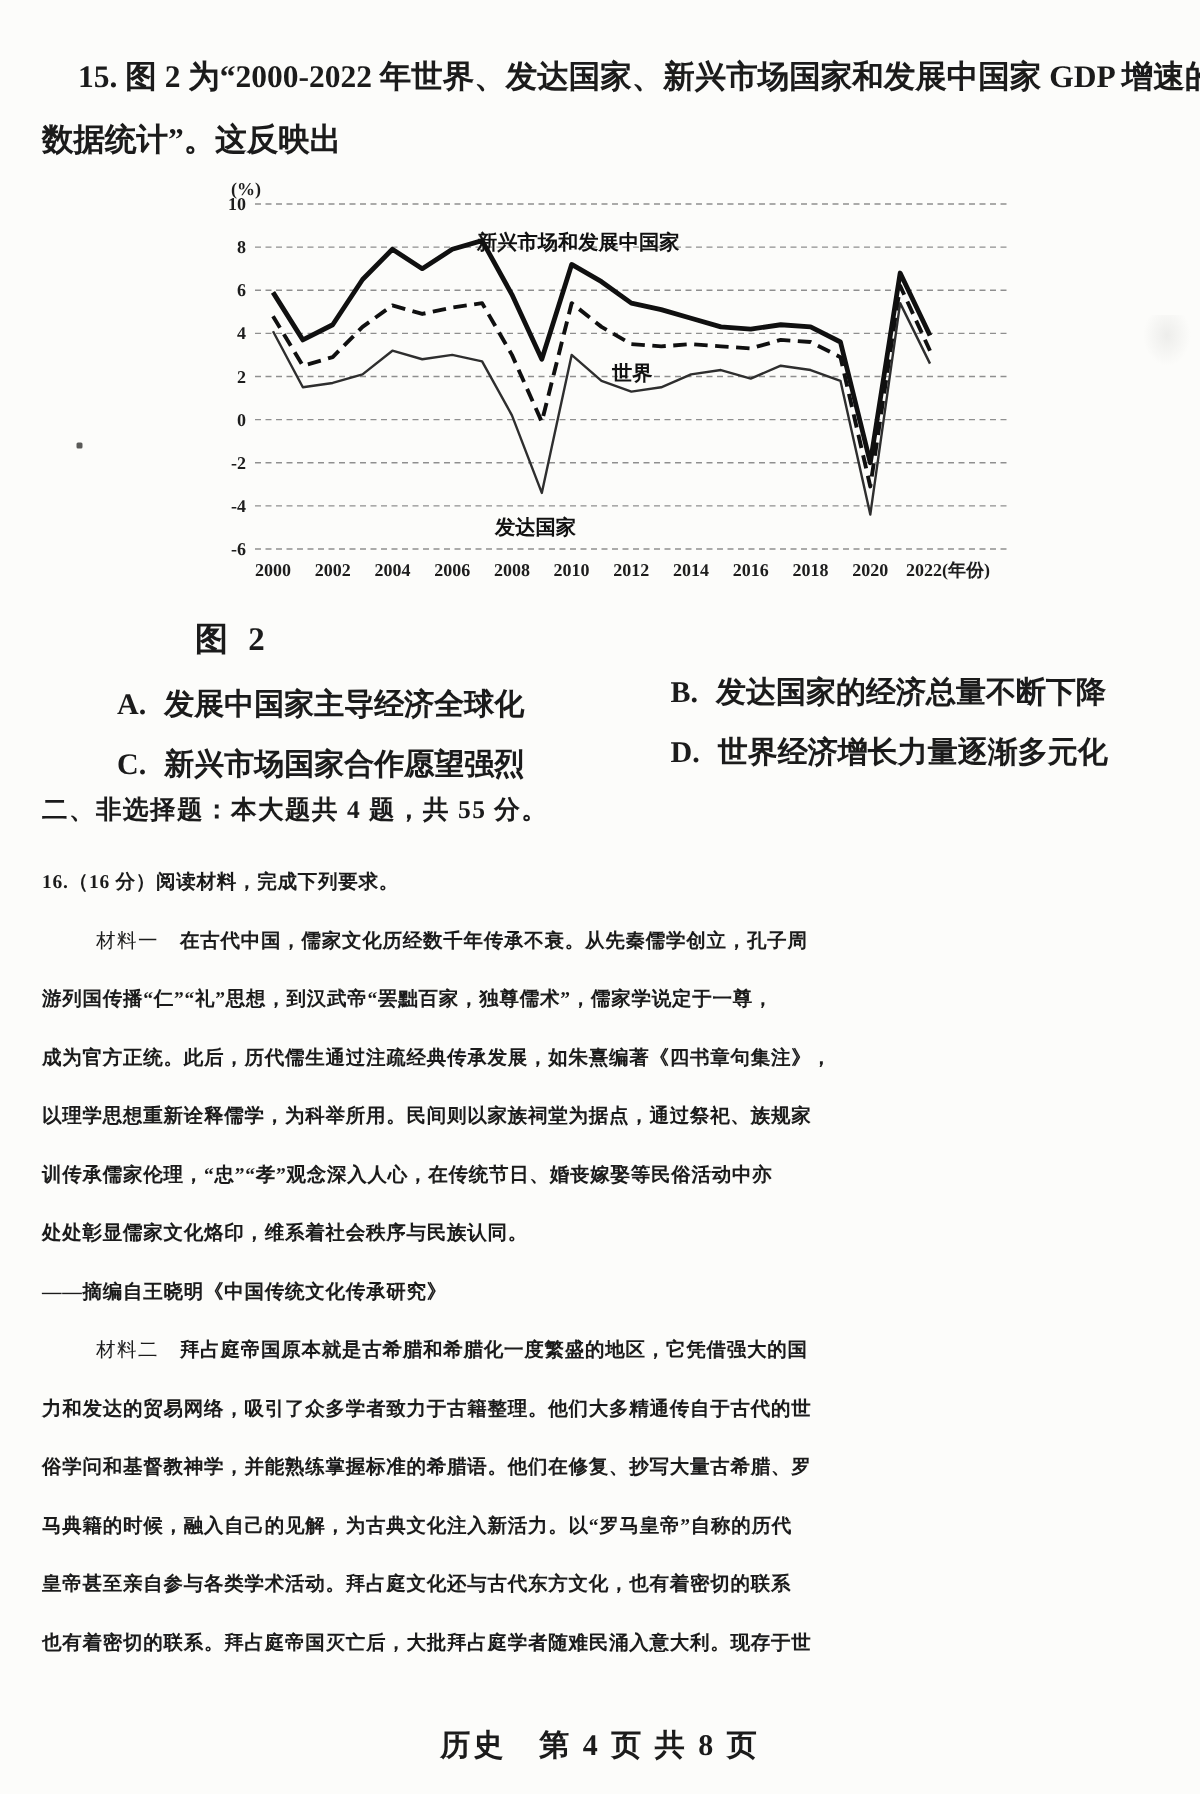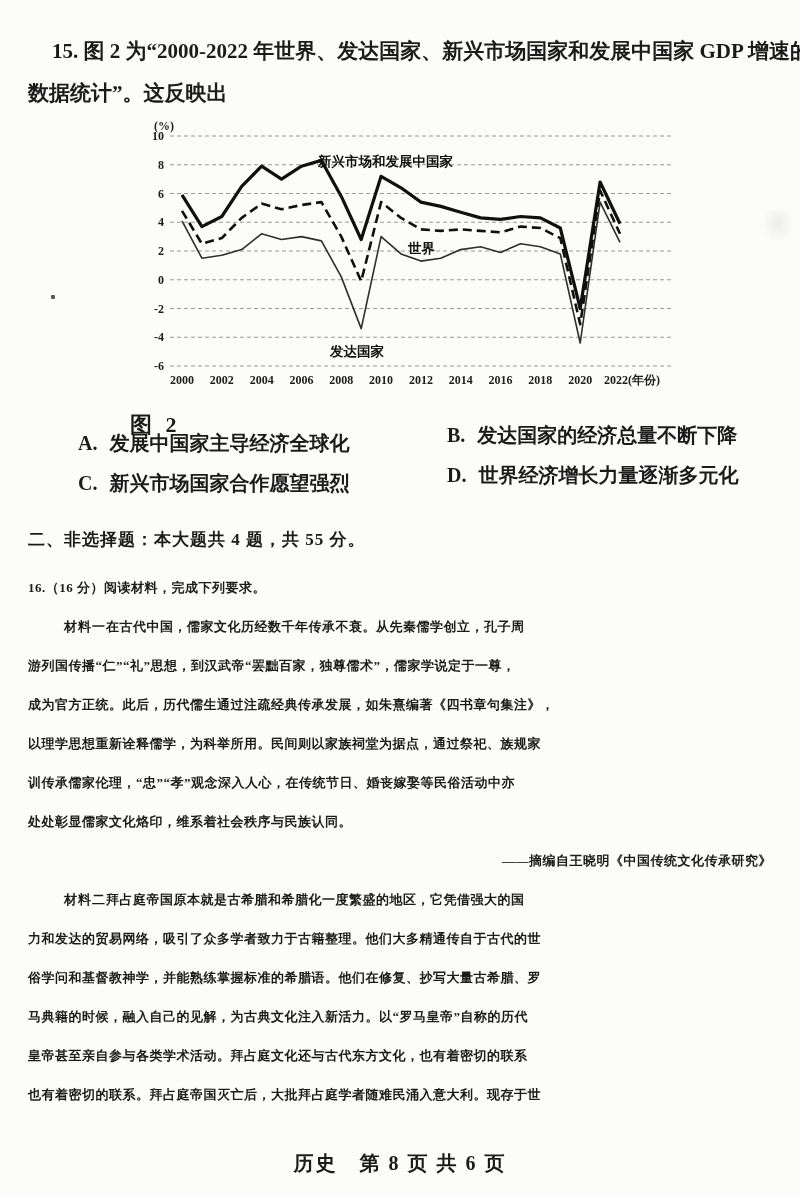--- a/index.html
+++ b/index.html
@@ -17,33 +17,33 @@
   svg text{font-family:"Liberation Serif","DejaVu Serif",serif;}
   .grid-line{stroke:#8f8f8f;stroke-width:0.9;stroke-dasharray:4 3;fill:none;}
   .tick-label{font-size:12px;font-weight:700;fill:#1d1d1d;}
   .unit-label{font-size:12px;font-weight:700;fill:#1d1d1d;}
   .line-label{font-size:13.5px;font-weight:700;fill:#111;}
   .s-thick{fill:none;stroke:#101010;stroke-width:3.2;stroke-linejoin:round;}
   .s-dash{fill:none;stroke:#101010;stroke-width:2.6;stroke-dasharray:9 5;stroke-linejoin:round;}
   .s-thin{fill:none;stroke:#2e2e2e;stroke-width:1.6;stroke-linejoin:round;}
   .chart-caption{font-size:22px;font-weight:700;letter-spacing:4px;margin-top:4px;}
   
-  #options{position:absolute;top:420px;left:0;width:800px;height:90px;font-size:20px;font-weight:700;}
+  #options{position:absolute;top:446px;left:0;width:800px;height:90px;font-size:20px;font-weight:700;}
   .opt{position:absolute;white-space:nowrap;}
   .opt .lab{margin-right:12px;}
   #optA{left:78px;top:10px;}  #optB{left:447px;top:2px;text-align:center;}
   #optC{left:78px;top:50px;}  #optD{left:447px;top:42px;}
   
   #section-header{position:absolute;top:528px;left:28px;font-size:17px;font-weight:800;letter-spacing:1px;white-space:nowrap;}
   
   #q16-block{position:absolute;top:568px;left:28px;width:748px;font-size:13px;font-weight:700;line-height:39px;}
   #q16-block .m-line{white-space:nowrap;letter-spacing:0.5px;}
   #q16-block .m-first{text-indent:36px;}
-  #q16-block .m-label{font-weight:700;margin-right:0;letter-spacing:1px;}
-  #q16-block .attribution{text-align:right;padding-right:4px;letter-spacing:0.5px;}
+  #q16-block .m-label{font-weight:400;margin-right:14px;letter-spacing:1px;}
+  #q16-block .attribution{text-align:left;padding-right:4px;letter-spacing:0.5px;}
   #q16-heading{white-space:nowrap;letter-spacing:0.5px;}
   
   #footer{position:absolute;top:1150px;left:0;width:800px;text-align:center;font-size:20px;font-weight:700;letter-spacing:2px;}
   
   .speck{position:absolute;left:51px;top:295px;width:4px;height:4px;background:#5a5a58;border-radius:1px;}
   .smudge{position:absolute;left:762px;top:210px;width:32px;height:34px;background:
     radial-gradient(ellipse at 50% 40%, #ededeb 0%, rgba(253,253,251,0) 70%);}
 </style>
 </head>
 <body>
@@ -137,16 +137,16 @@
   <div class="m-line m-first">
     <span class="m-label">材料二</span><span>拜占庭帝国原本就是古希腊和希腊化一度繁盛的地区，它凭借强大的国</span>
   </div>
   <div class="m-line">力和发达的贸易网络，吸引了众多学者致力于古籍整理。他们大多精通传自于古代的世</div>
   <div class="m-line">俗学问和基督教神学，并能熟练掌握标准的希腊语。他们在修复、抄写大量古希腊、罗</div>
   <div class="m-line">马典籍的时候，融入自己的见解，为古典文化注入新活力。以“罗马皇帝”自称的历代</div>
   <div class="m-line">皇帝甚至亲自参与各类学术活动。拜占庭文化还与古代东方文化，也有着密切的联系</div>
   <div class="m-line">也有着密切的联系。拜占庭帝国灭亡后，大批拜占庭学者随难民涌入意大利。现存于世</div>
 </div>
 
-<div id="footer">历史　第 8 页 共 6 页</div>
+<div id="footer">历史　第 4 页 共 8 页</div>
 
 <div class="speck"></div>
 <div class="smudge"></div>
 
 </body></html>

